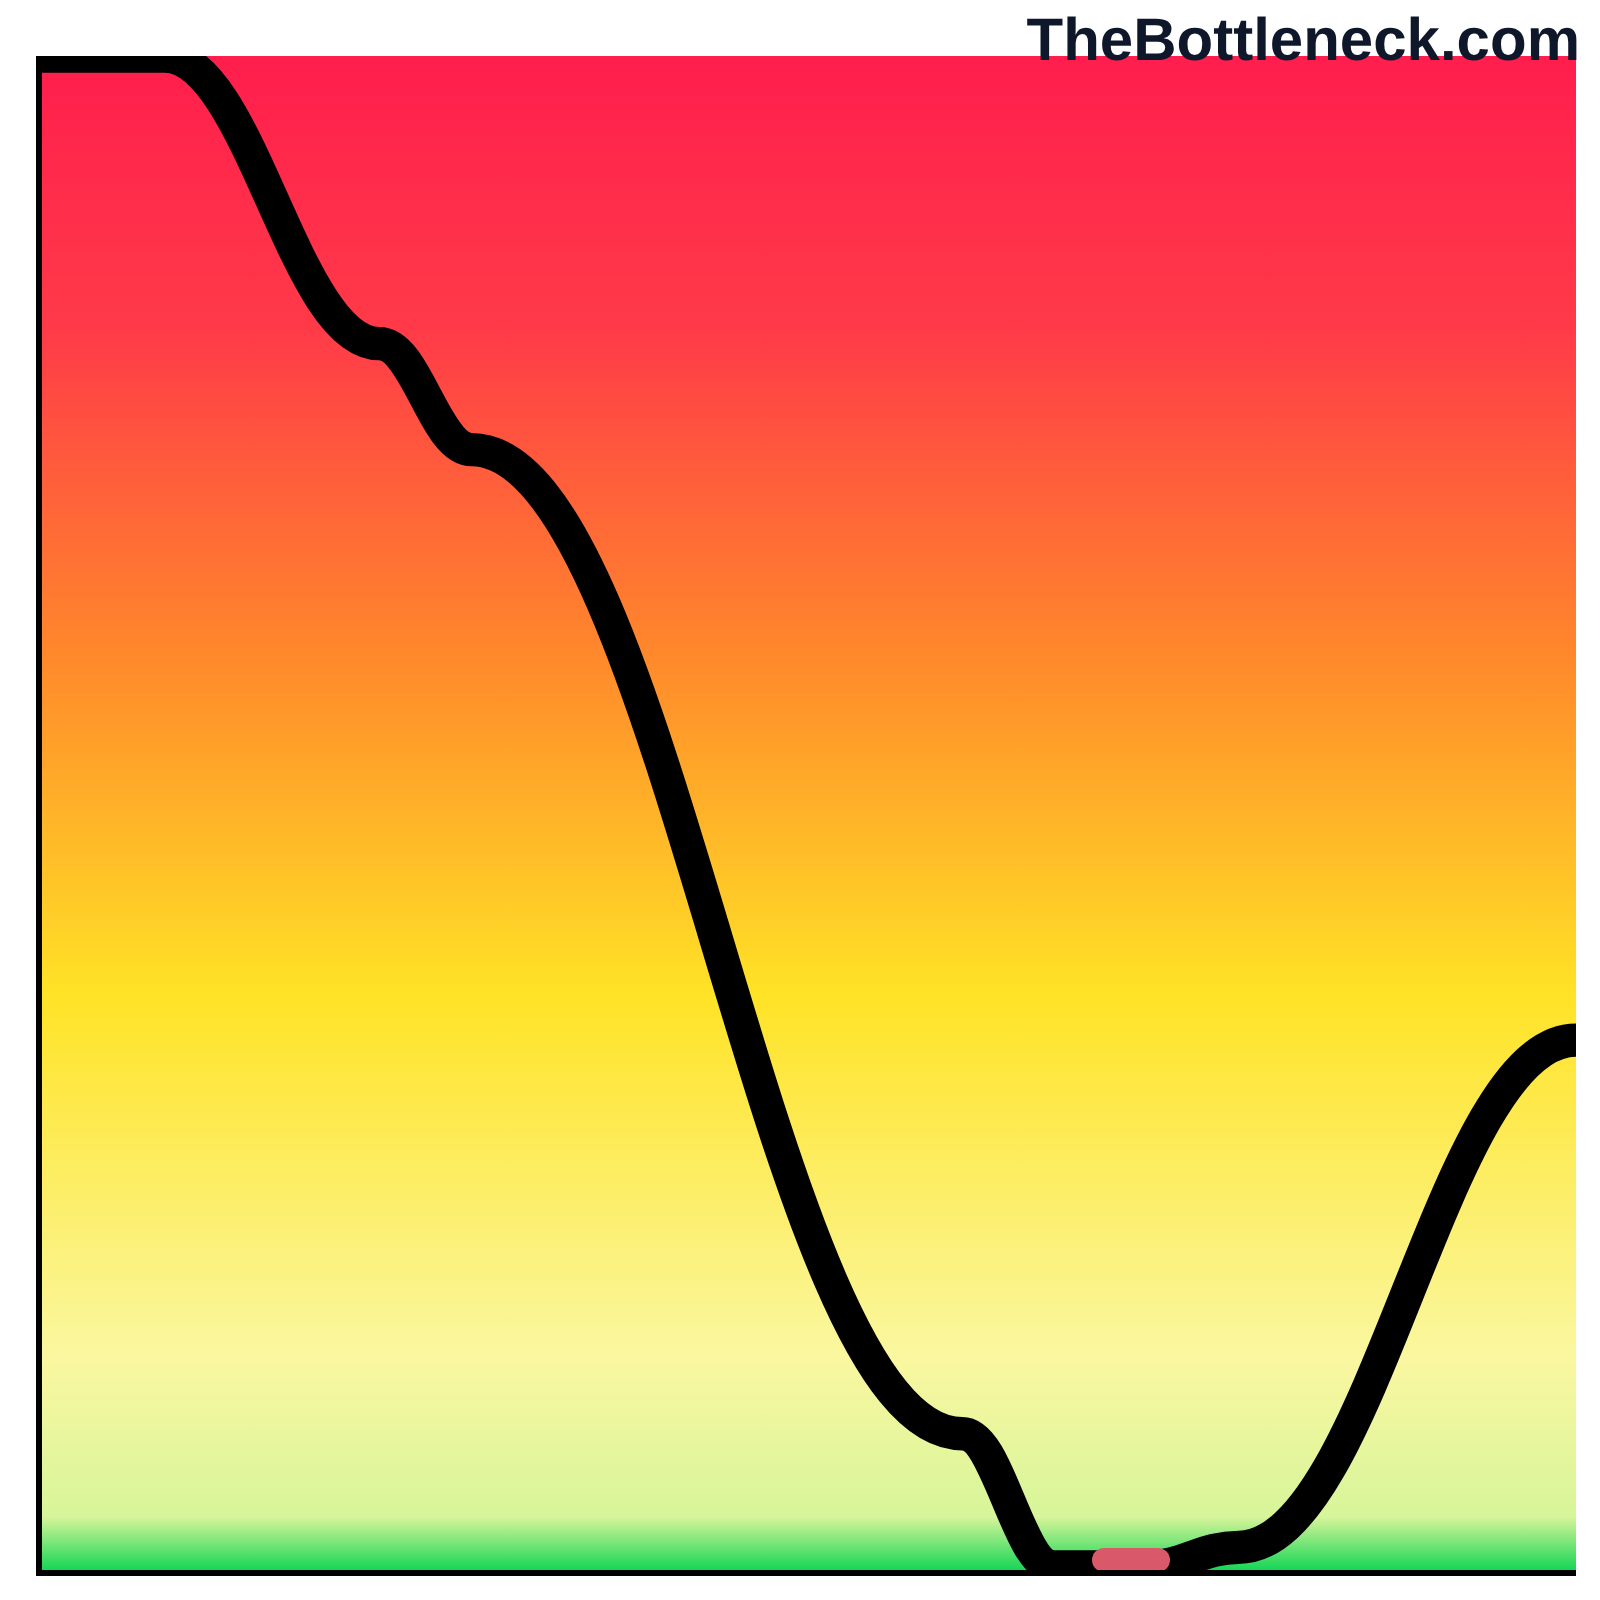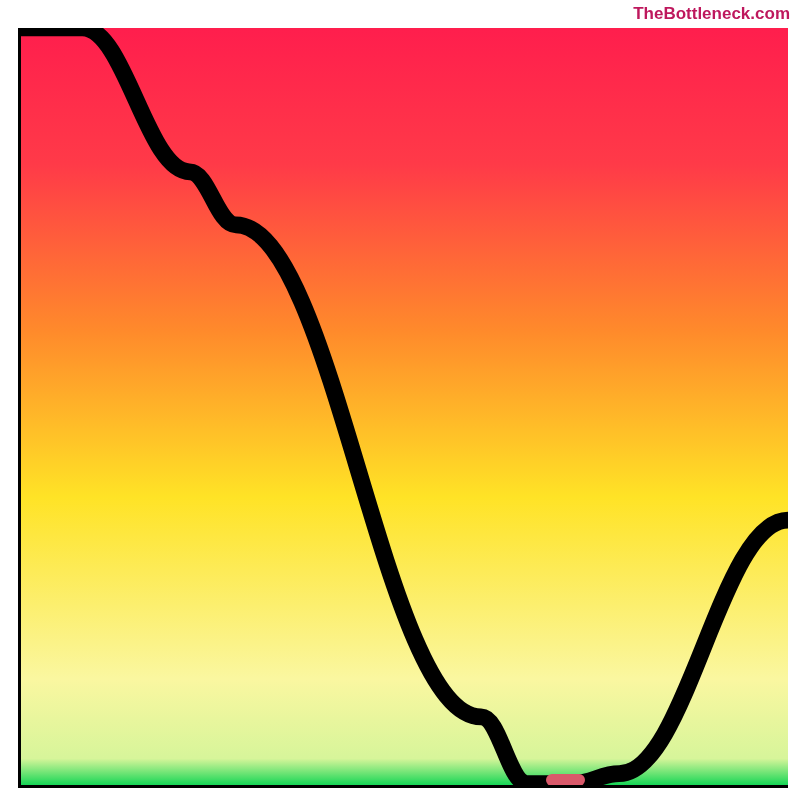--- a/index.html
+++ b/index.html
@@ -13,22 +13,22 @@
   }
   .frame {
     position: relative;
     width: 800px;
     height: 800px;
   }
   .watermark {
     position: absolute;
     top: 4px;
     right: 10px;
-    color: #be185d;
-    font-size: 17px;
+    color: #0f172a;
+    font-size: 30px;
     font-weight: 600;
     z-index: 10;
   }
   .plot-area {
     position: absolute;
     left: 18px;
     top: 28px;
     width: 770px;
     height: 760px;
     border-left: 3px solid #000;

